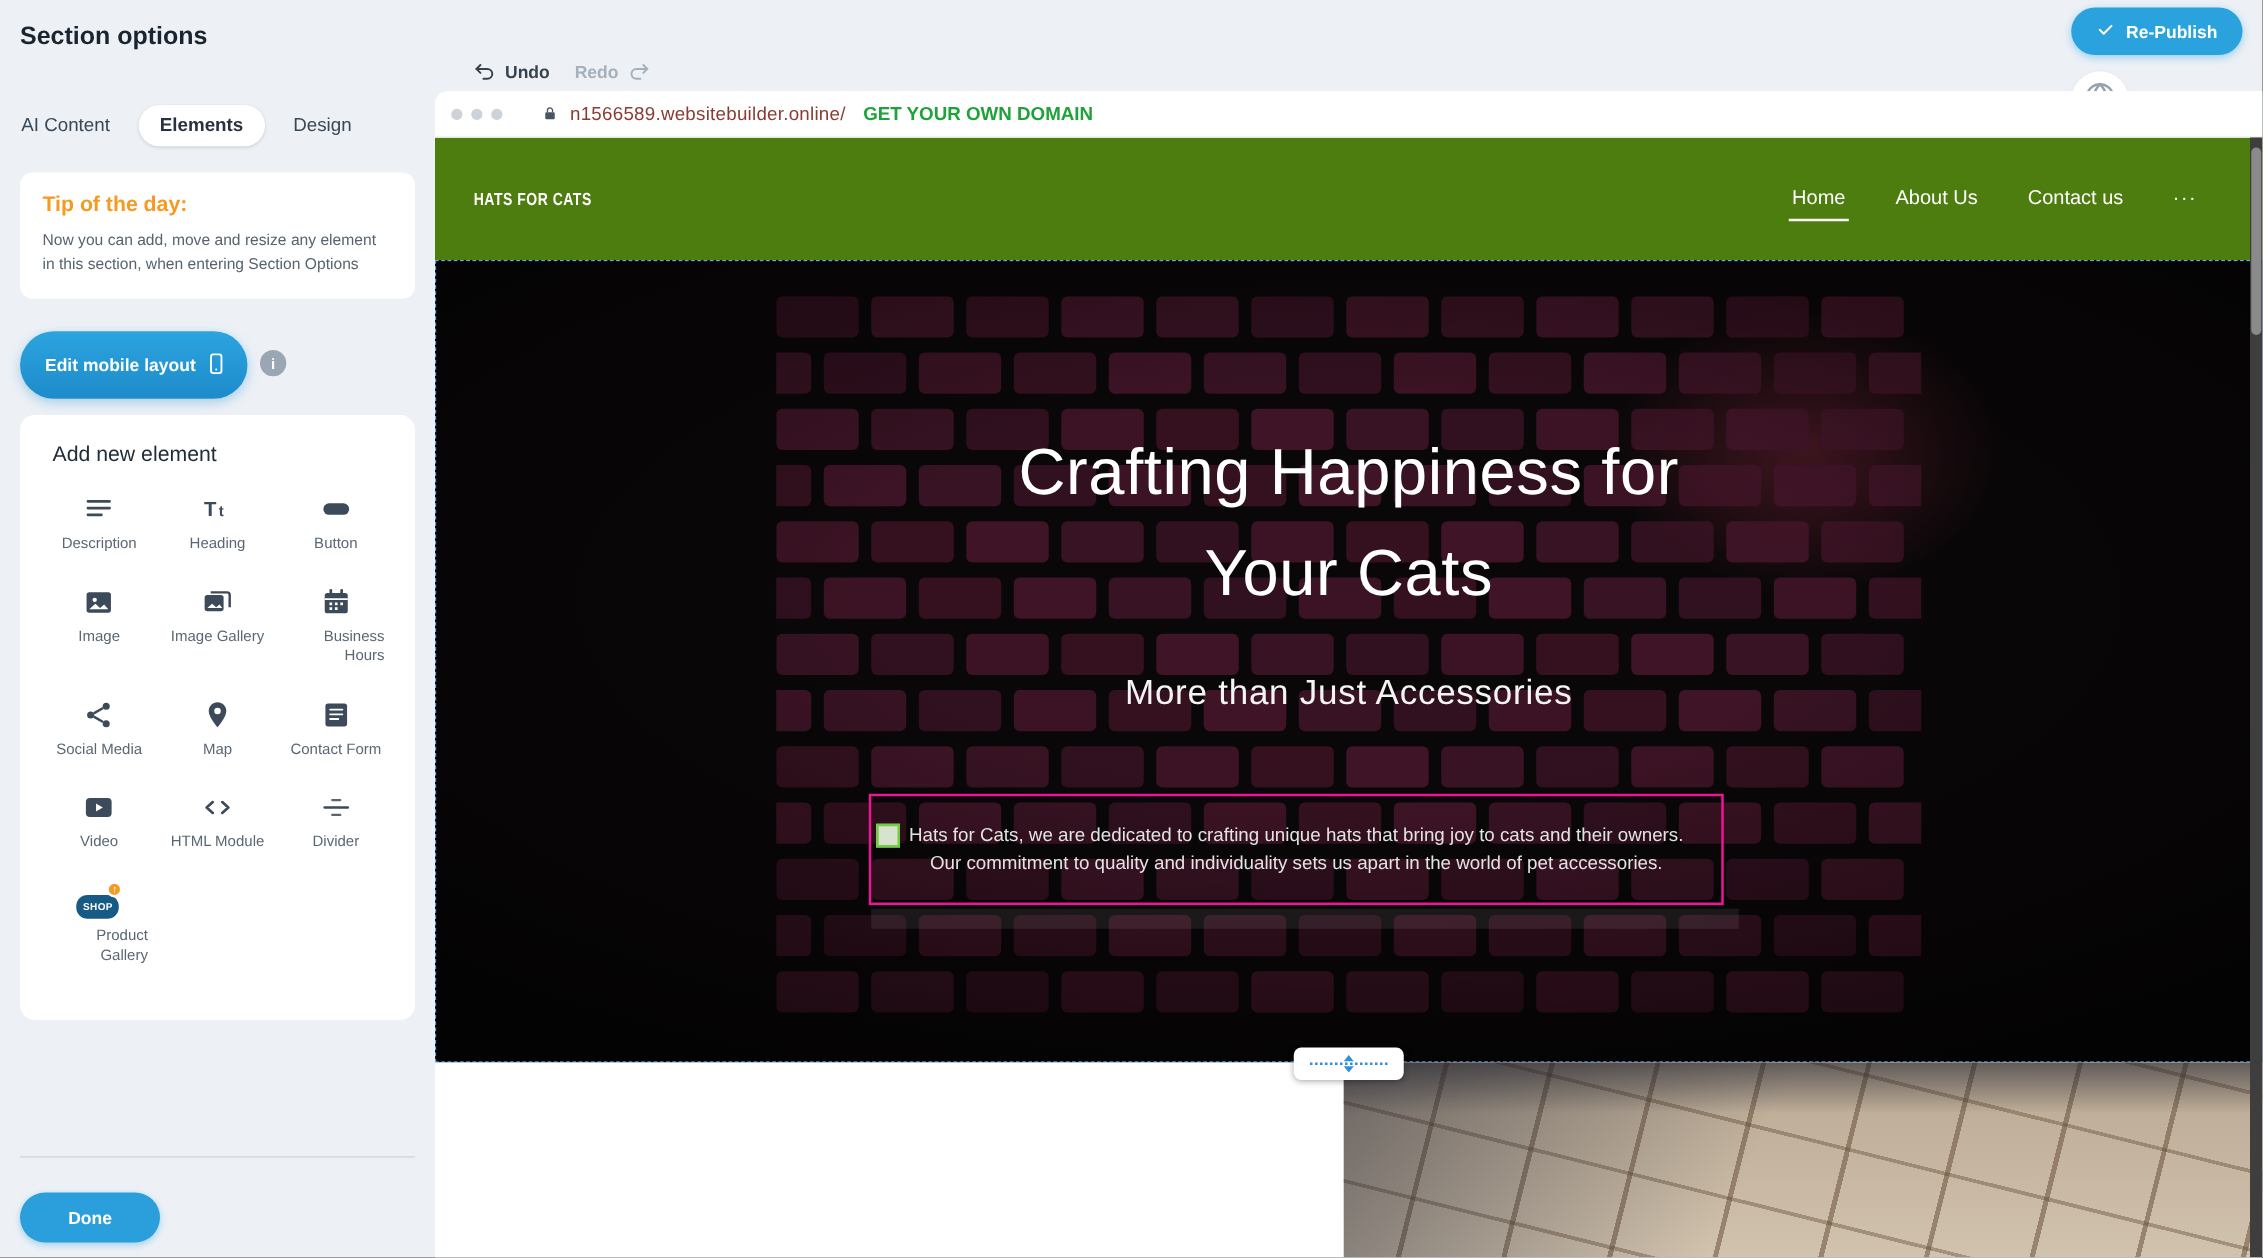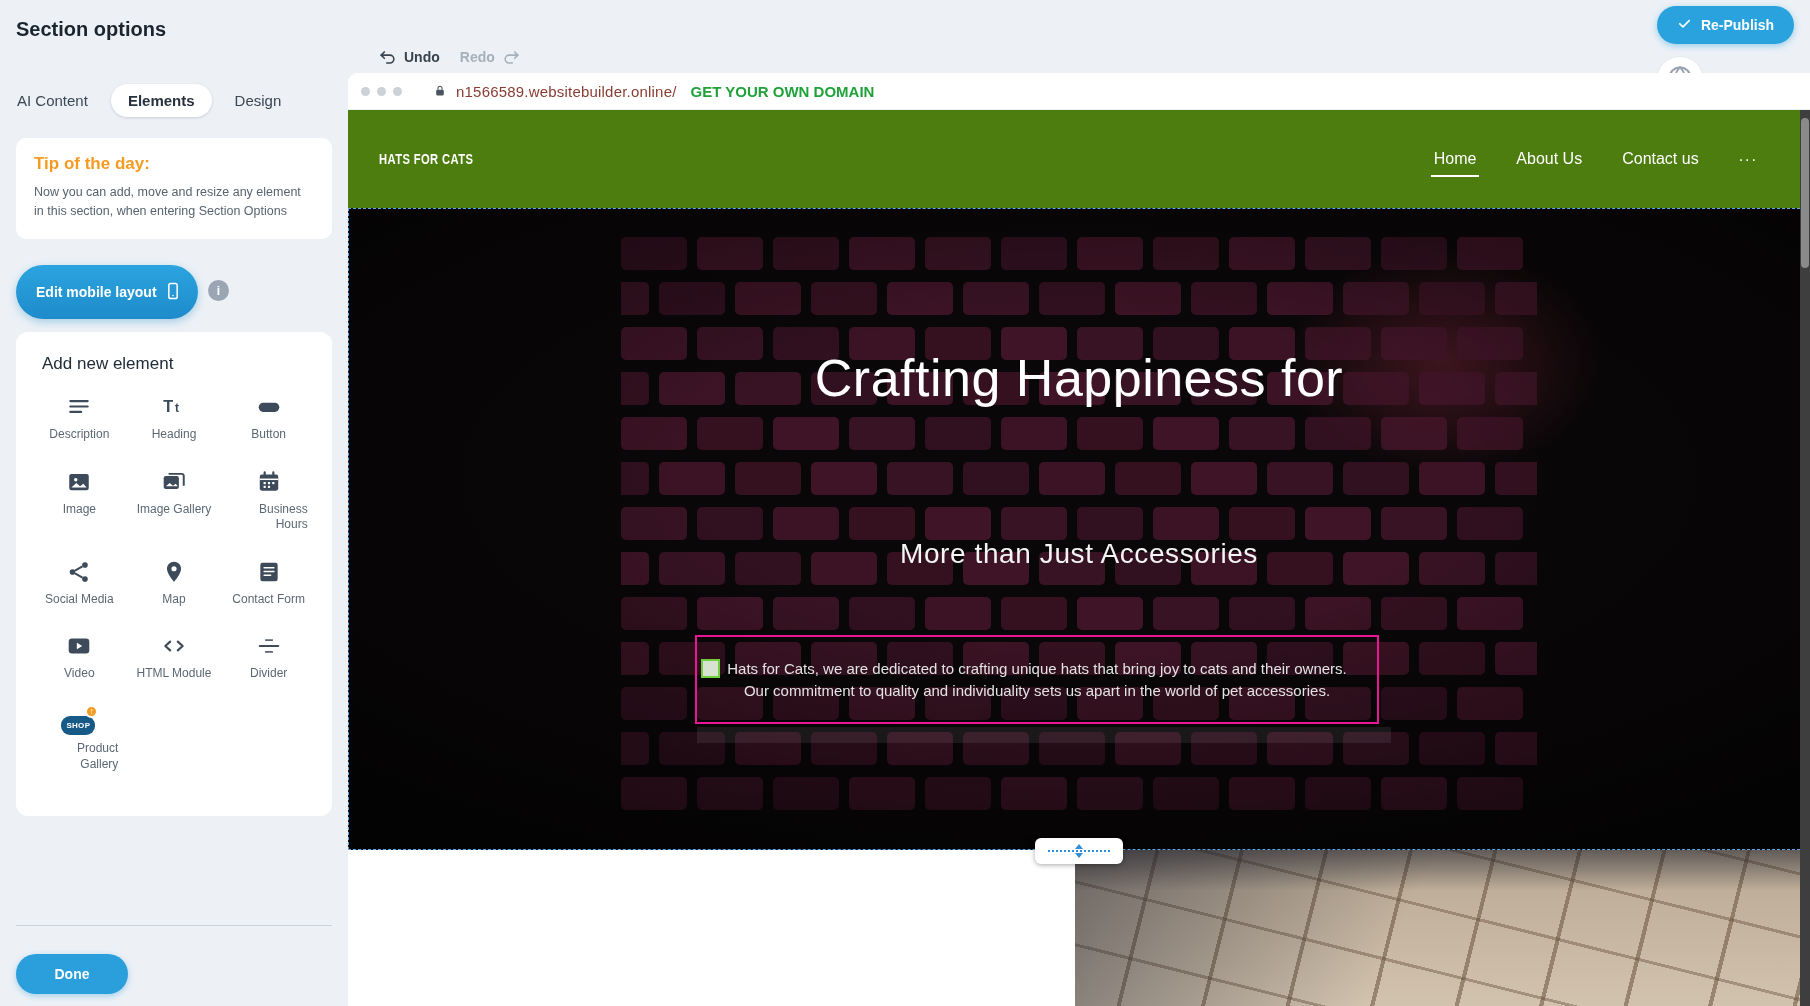--- a/index.html
+++ b/index.html
@@ -517,20 +517,21 @@
               <div class="tile" style="opacity: 0.72;"></div>
               <div class="tile" style="opacity: 0.9;"></div>
               <div class="tile" style="opacity: 0.78;"></div>
               <div class="tile" style="opacity: 0.96;"></div>
               <div class="tile" style="opacity: 0.84;"></div>
             </div>
           </div>
         <div class="vignette"></div>
         <div class="hero-heading">
           <span>Crafting Happiness for</span>
+          <span>Your Cats</span>
         </div>
         <div class="hero-sub">More than Just Accessories</div>
         <div class="hover-bar"></div>
         <div class="text-box">
           <span class="g-handle"></span>
           <p>
             <span>Hats for Cats, we are dedicated to crafting unique hats that bring joy to cats and their owners.</span>
             <span>Our commitment to quality and individuality sets us apart in the world of pet accessories.</span>
           </p>
         </div>

